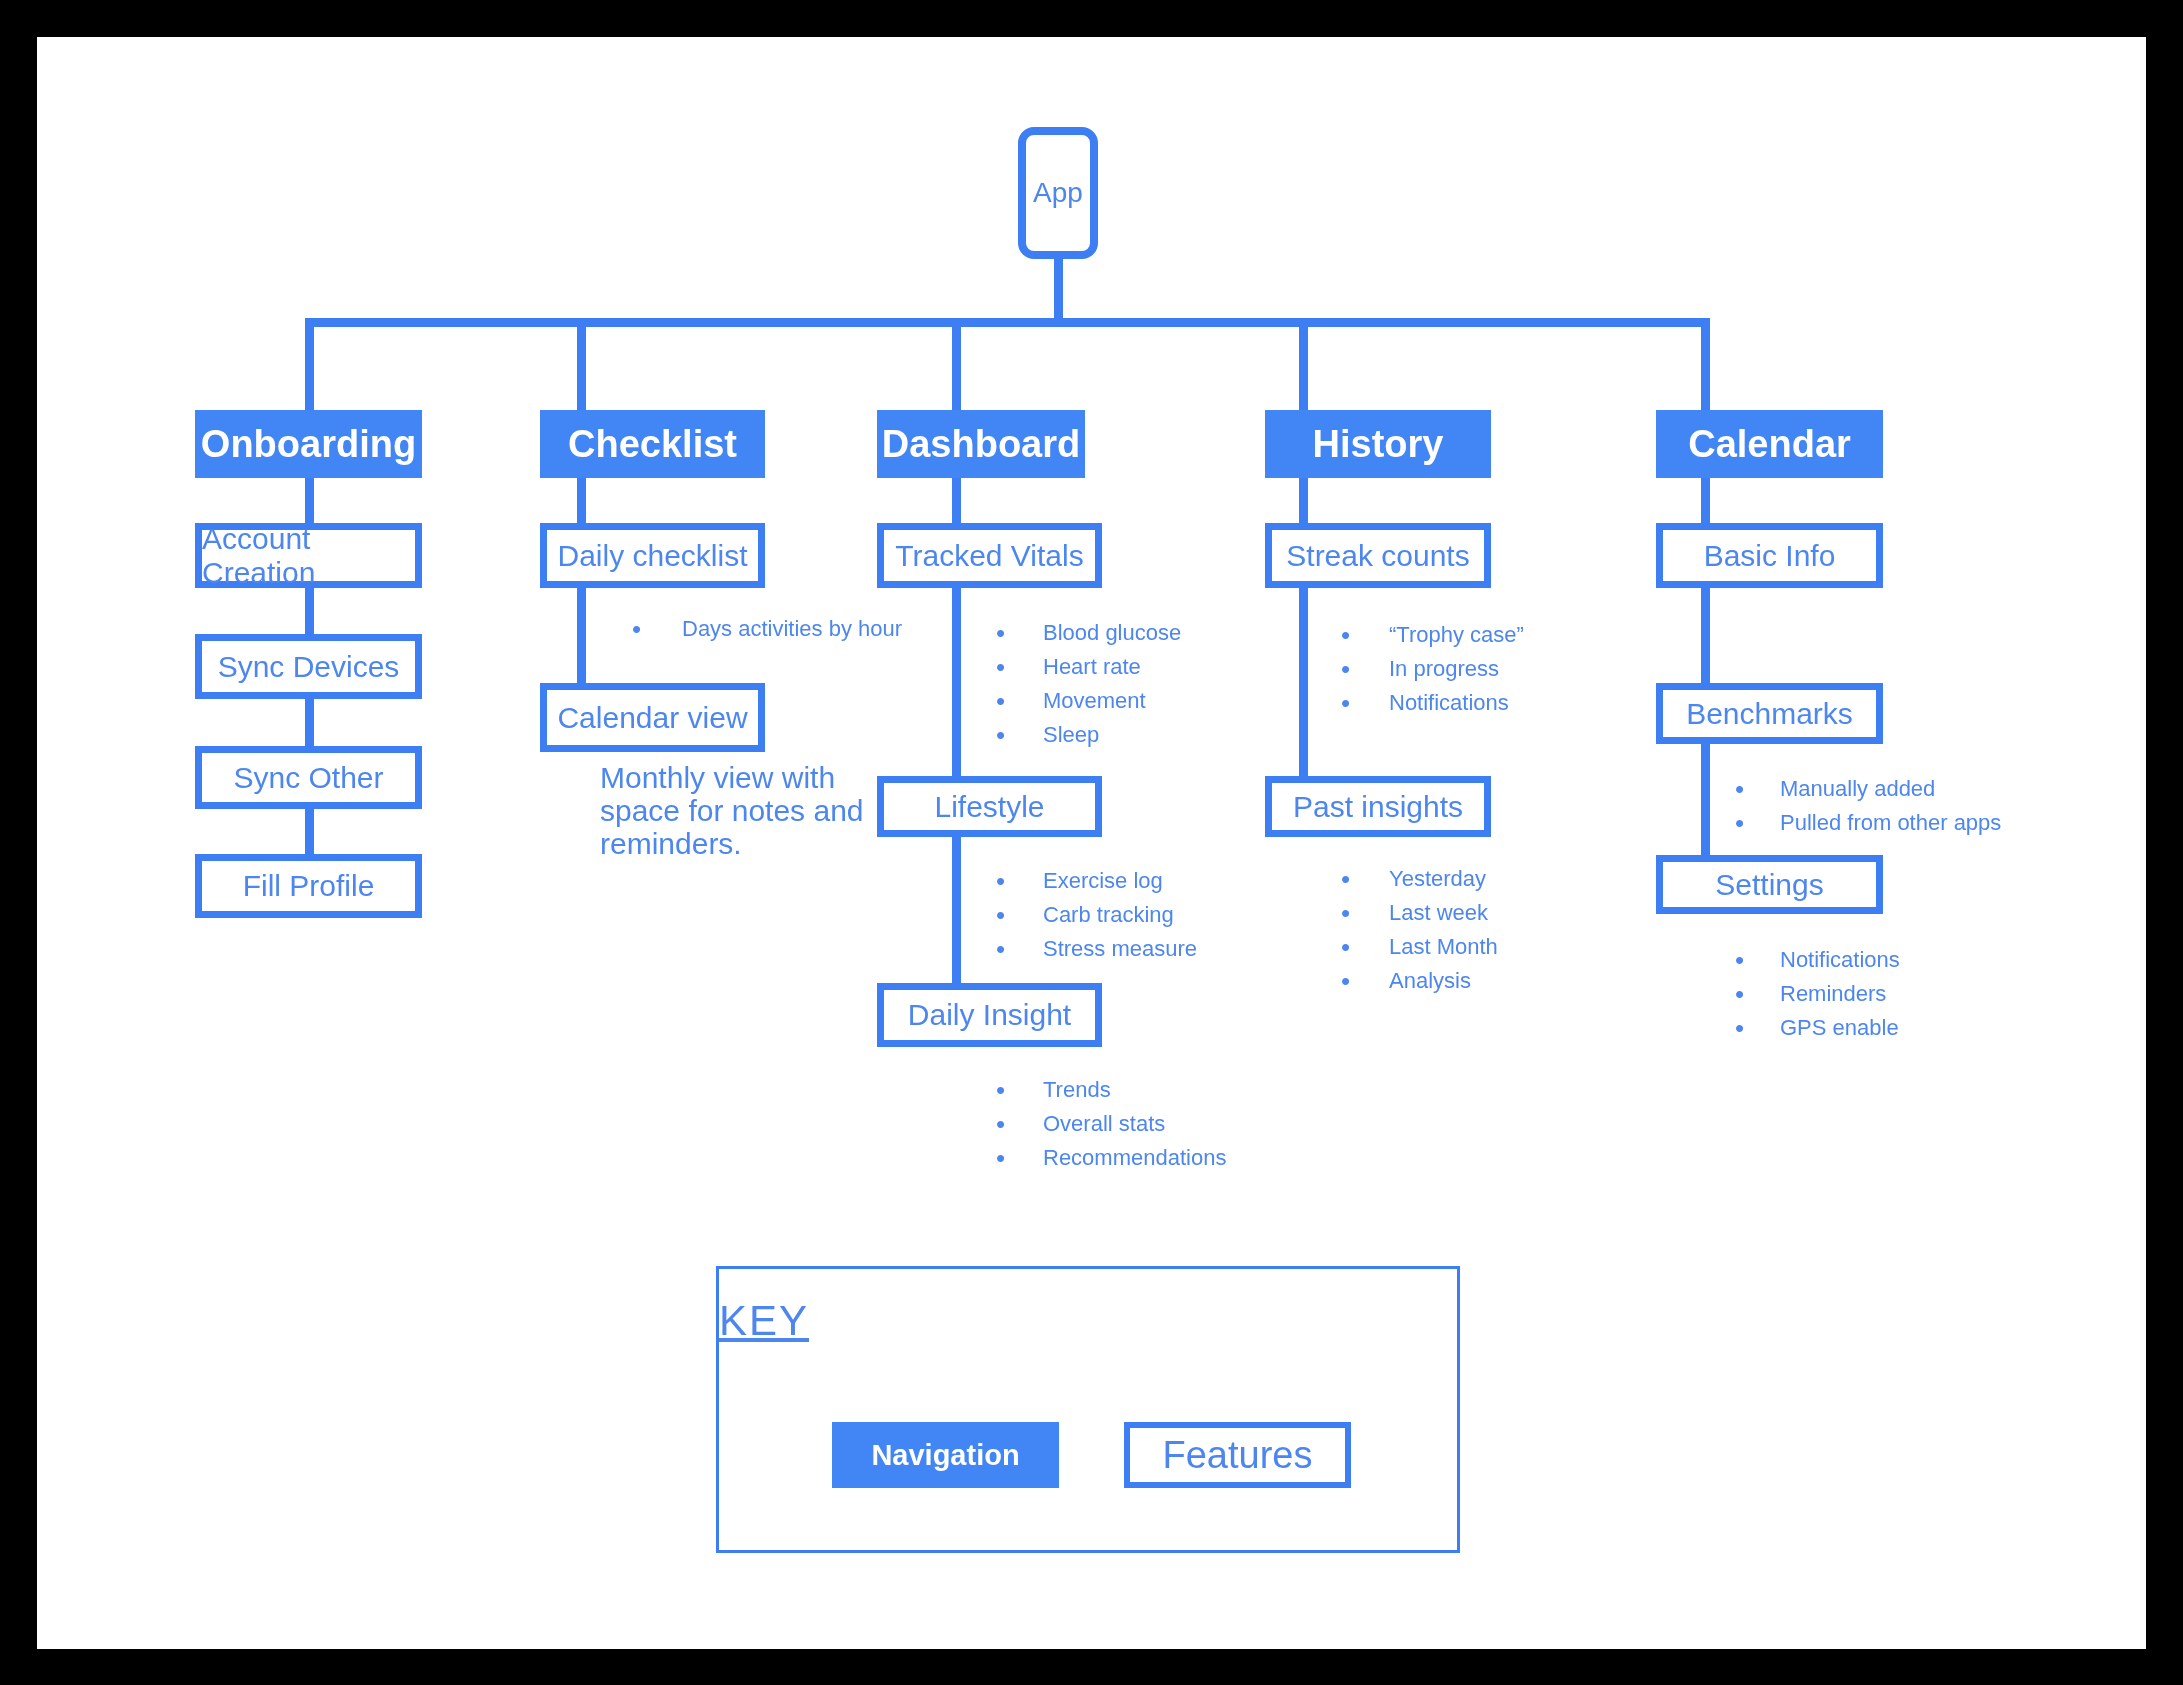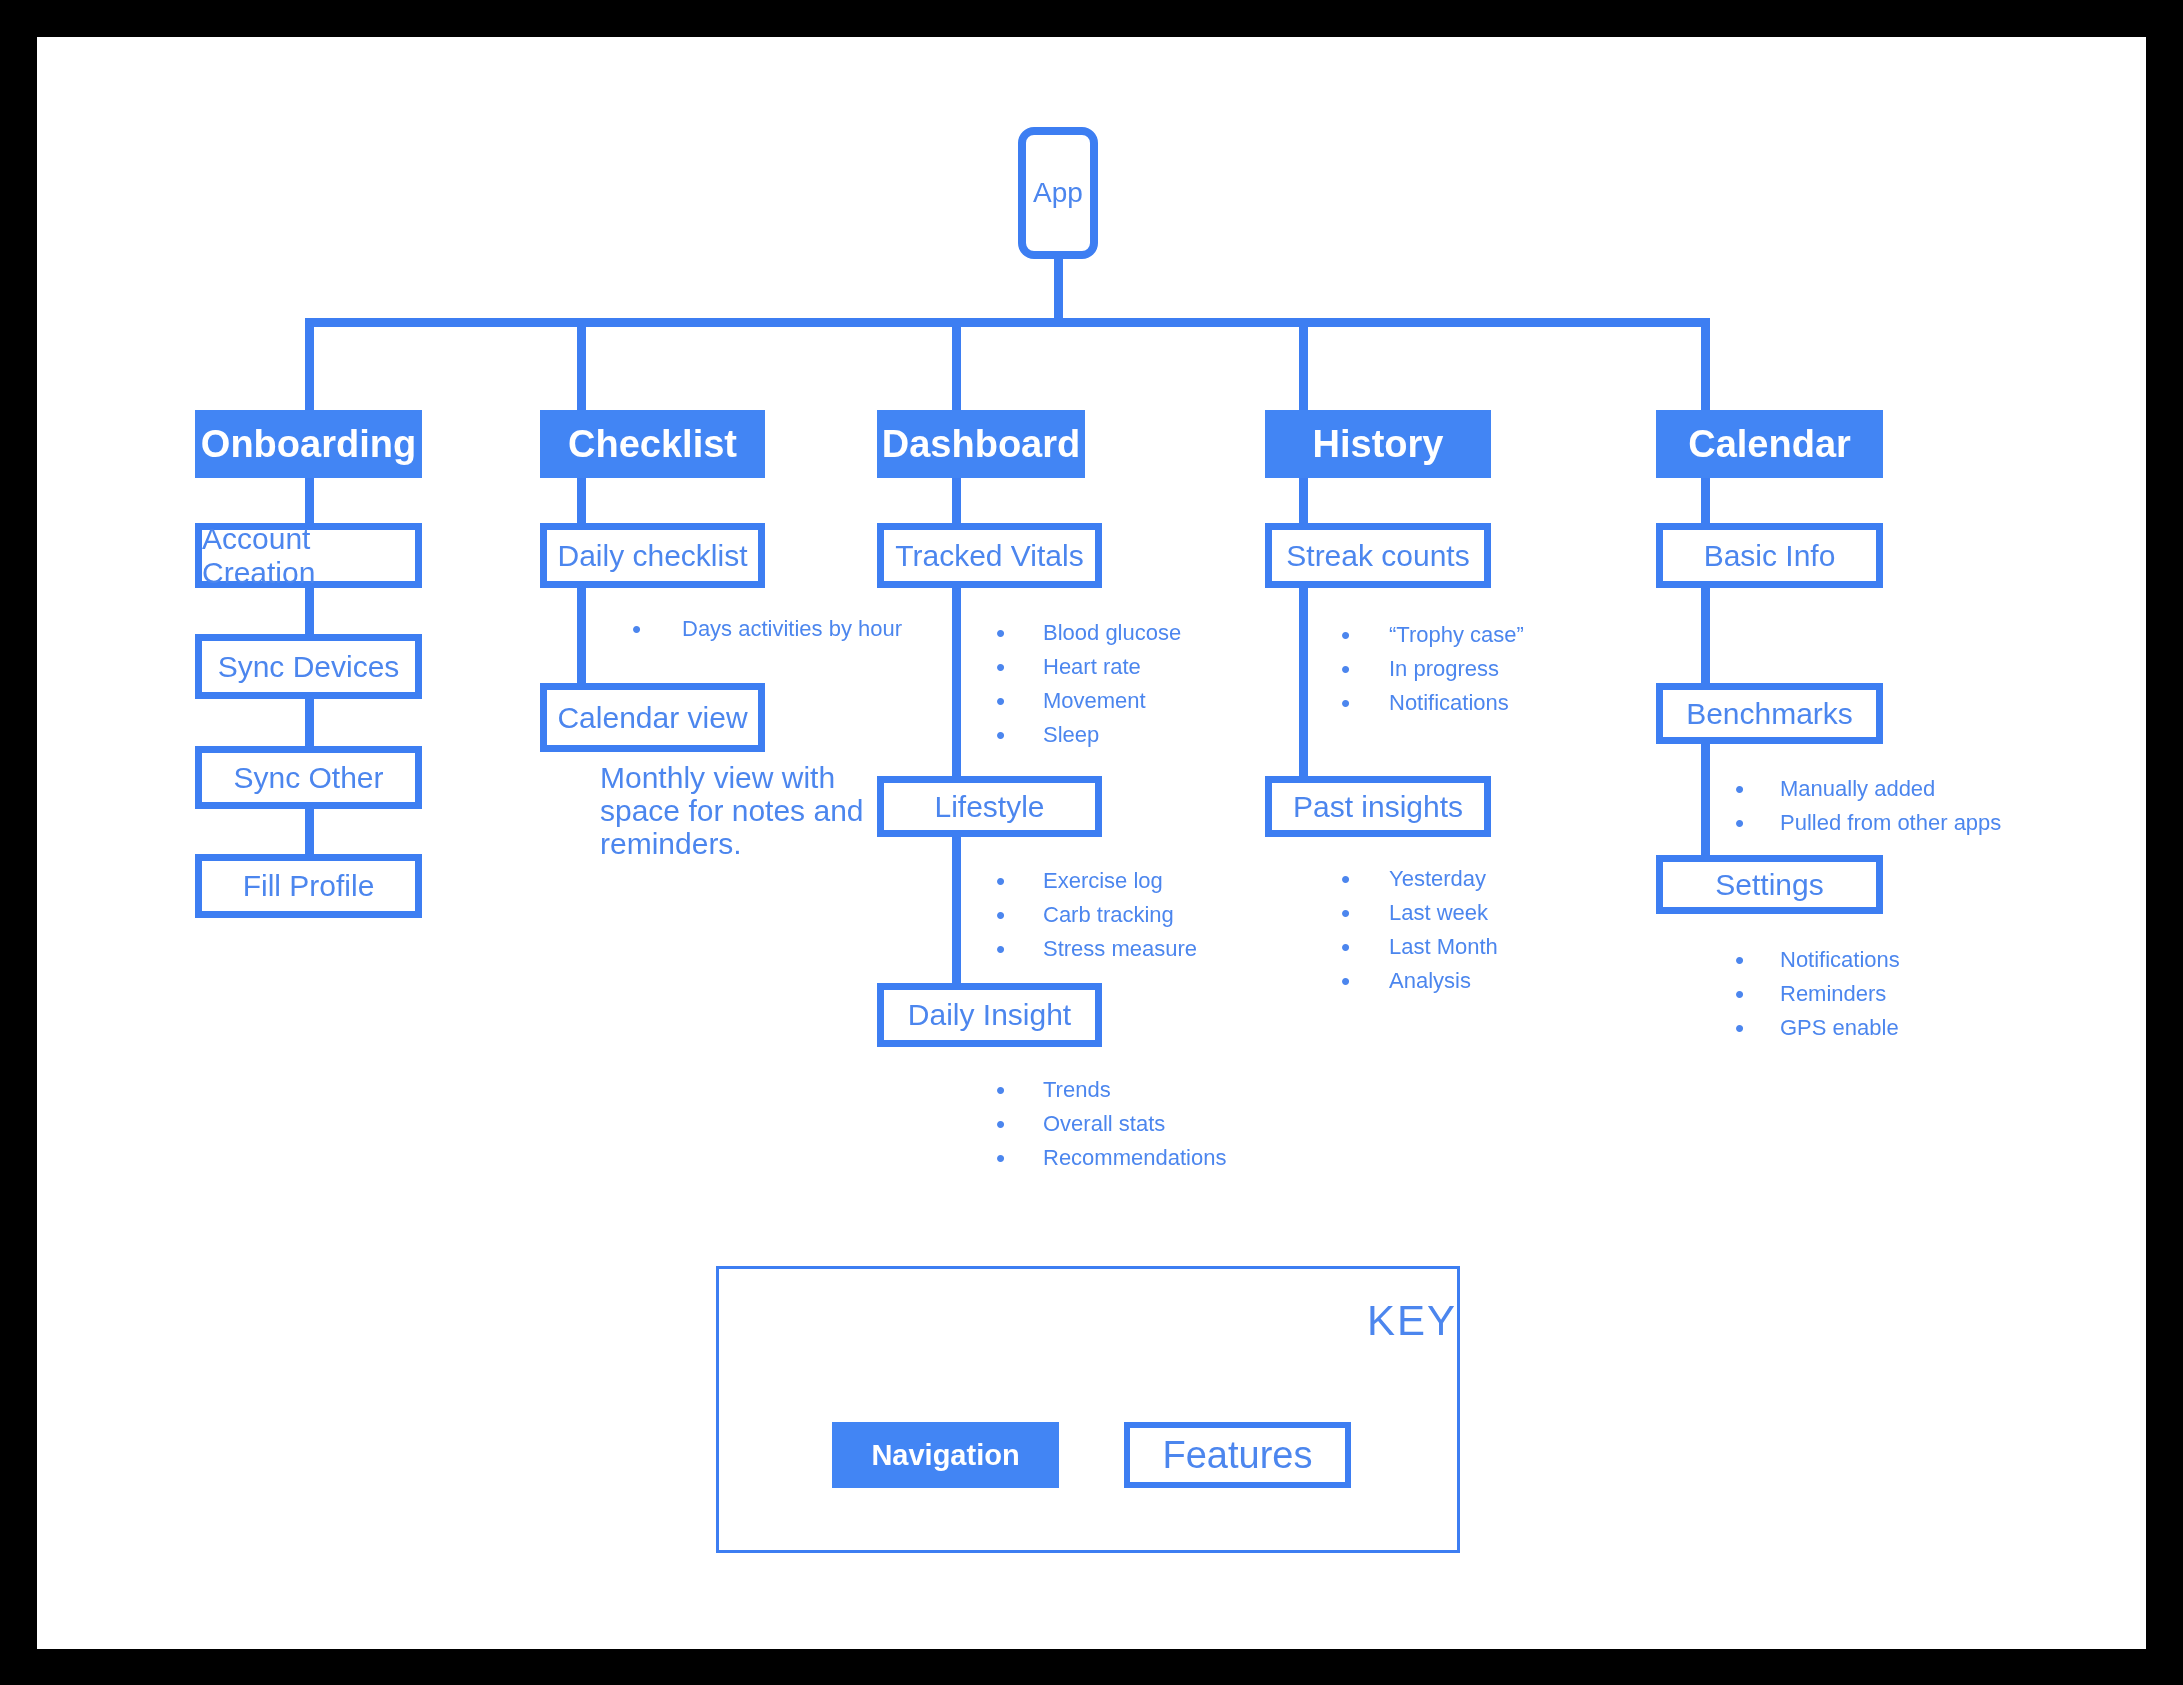--- a/index.html
+++ b/index.html
@@ -49,22 +49,22 @@
     font-size:26px;
   }
   .note{
     position:absolute;color:var(--text);font-size:30px;line-height:33px;z-index:2;
   }
   .keypanel{
     position:absolute;left:679px;top:1229px;width:744px;height:287px;
     border:3px solid var(--line);background:#fff;z-index:2;box-sizing:border-box;
   }
   .keytitle{
-    position:absolute;left:8px;right:0;top:28px;text-align:right;
-    color:var(--text);font-size:42px;letter-spacing:2px;
+    position:absolute;left:0;right:0;top:28px;text-align:left;
+    color:var(--text);font-size:42px;letter-spacing:2px;text-decoration:underline;
   }
   .keynav{
     position:absolute;left:113px;top:153px;width:227px;height:66px;
     background:var(--fill);color:#fff;font-size:29px;font-weight:700;
     display:flex;align-items:center;justify-content:center;
   }
   .keyfeat{
     position:absolute;left:405px;top:153px;width:227px;height:66px;
     background:#fff;border:6px solid var(--line);color:var(--text);font-size:38px;
     display:flex;align-items:center;justify-content:center;box-sizing:border-box;

